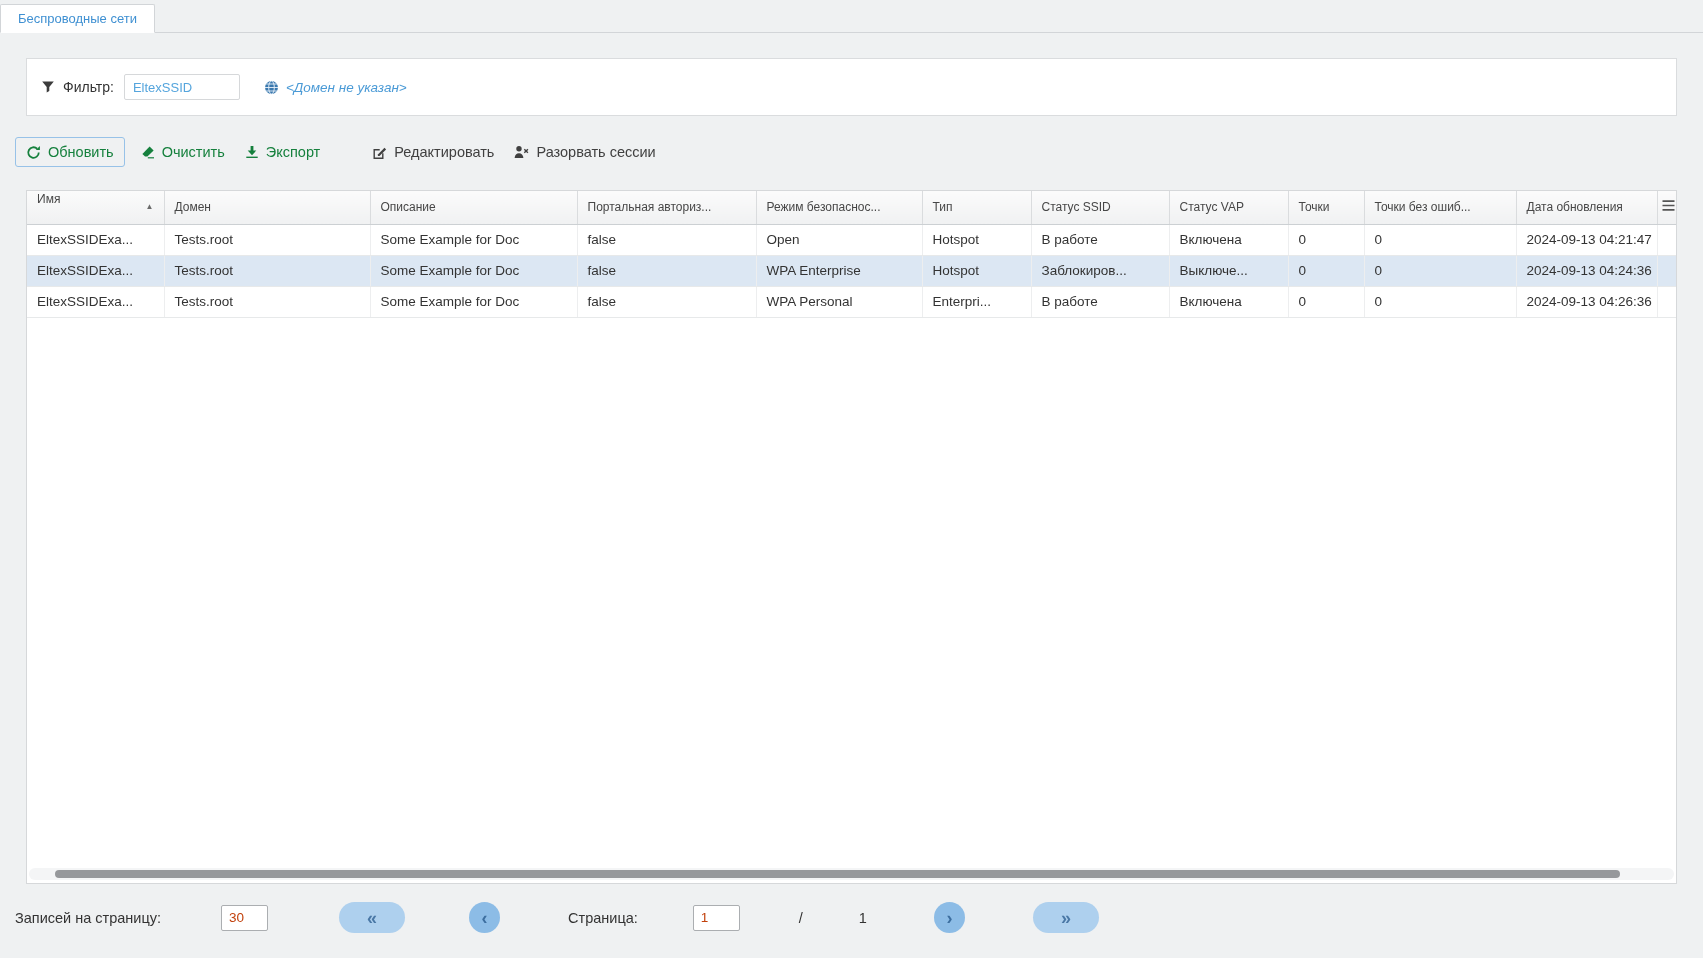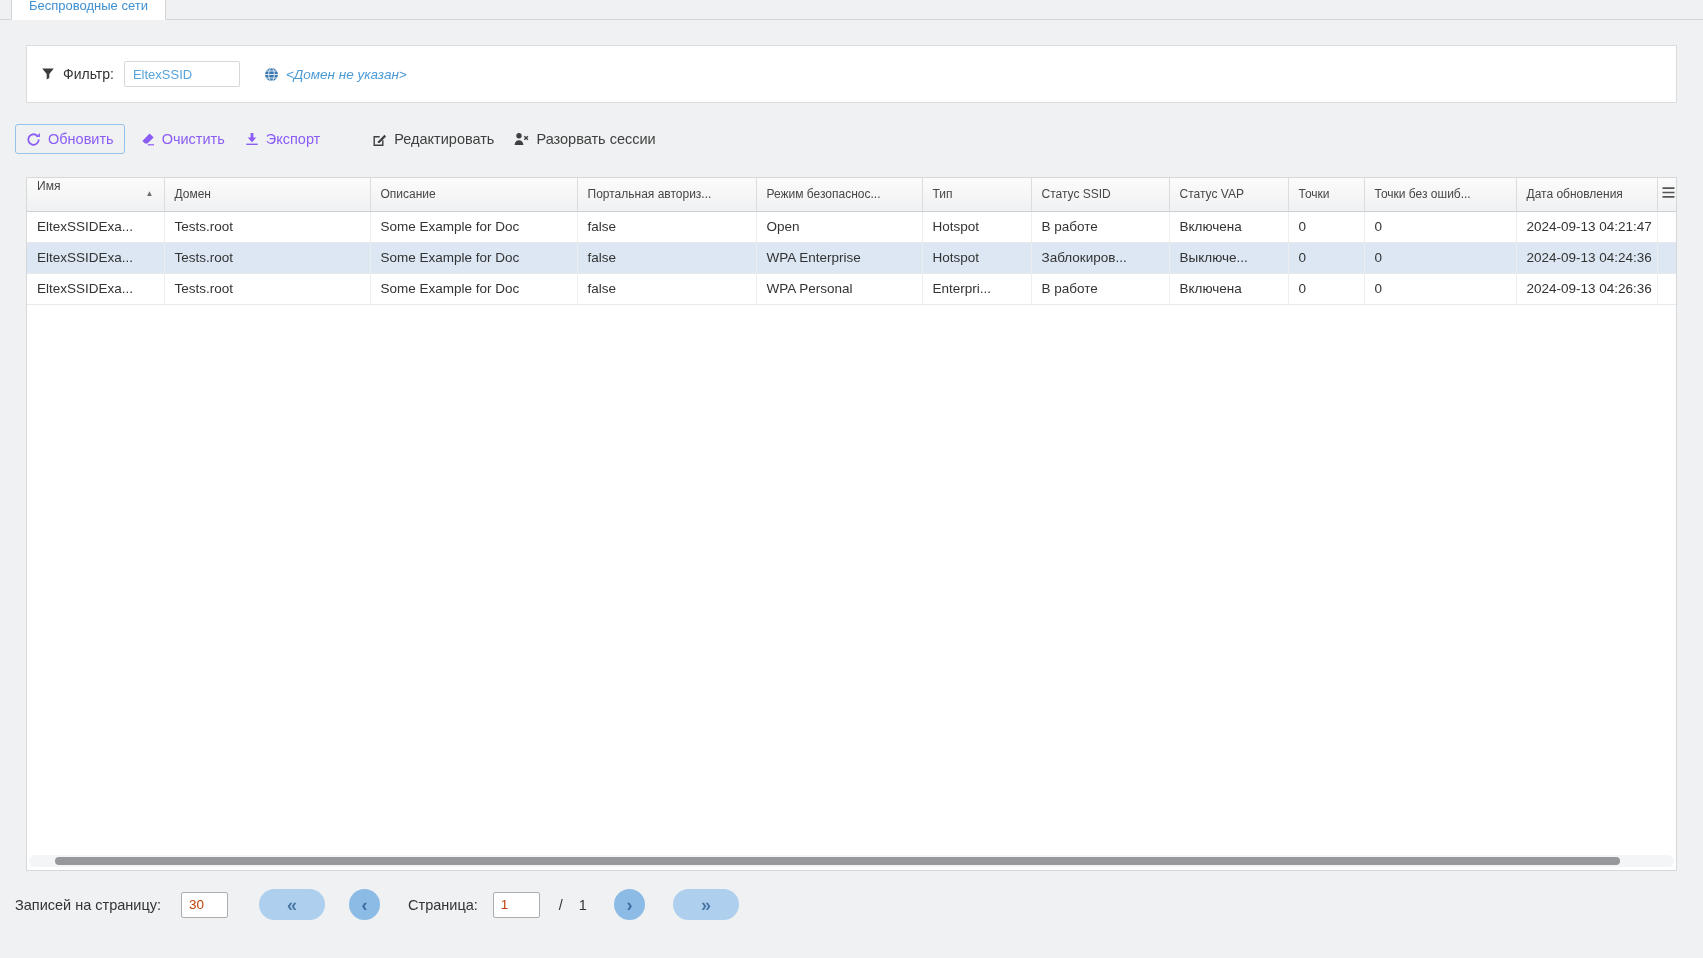--- a/index.html
+++ b/index.html
@@ -6,21 +6,21 @@
   html,body { margin:0; padding:0; }
   body {
     background:#eff1f2;
     font-family:"Liberation Sans", sans-serif;
     color:#333;
     width:1703px; height:958px;
     overflow:hidden;
   }
 
   
-  .tabbar { padding-left:11px; border-bottom:1px solid #d2d5d8; height:20px; display:flex; align-items:flex-end; }
+  .tabbar { border-bottom:1px solid #d2d5d8; height:33px; display:flex; align-items:flex-end; }
   .tab {
     background:#fff; border:1px solid #d2d5d8; border-bottom:1px solid #fff;
     color:#3f90d2; font-size:13px; padding:6px 17px 6px; margin-bottom:-1px;
     border-radius:2px 2px 0 0; cursor:pointer; white-space:nowrap;
   }
 
   
   .filter {
     margin:25px 26px 0; background:#fff; border:1px solid #dadcde;
     height:58px; display:flex; align-items:center; padding:18px 14px;
@@ -30,21 +30,21 @@
   .filter-input {
     width:116px; height:26px; border:1px solid #d6d8da; border-radius:2px;
     padding:0 8px; font-size:13px; color:#55a5dd; font-family:inherit; outline:none; background:#fff;
   }
   .domain { display:flex; align-items:center; margin-left:16px; gap:7px; cursor:pointer; background:none; border:none; padding:4px 8px; font-family:inherit;font-style:italic; }
   .domain-label { color:#4a9ad6; font-size:13.5px; white-space:nowrap; }
 
   
   .toolbar { margin:20px 0 0 15px; display:flex; align-items:center; height:32px; }
   .btn {
-    display:inline-flex; align-items:center; gap:7px; color:#8b5cf6; font-size:14.5px;
+    display:inline-flex; align-items:center; gap:7px; color:#15803d; font-size:14.5px;
     cursor:pointer; background:none; border:none; font-family:inherit; padding:0; white-space:nowrap;
   }
   .btn svg { display:block; }
   .btn-refresh { border:1px solid #97c2e8; border-radius:3px; padding:6px 10px; }
   .btn-clear { margin-left:16px; }
   .btn-export { margin-left:20px; }
   .btn-edit { margin-left:52px; }
   .btn-terminate { margin-left:20px; }
   .btn.disabled { color:#404040; cursor:default; }
 
@@ -68,21 +68,21 @@
   td:last-child { border-right:none; }
   tr.selected td { background:#dce7f3; }
   .sort-arrow { float:right; font-size:8px; color:#6b6b6b; line-height:30px; margin-left:4px; }
   .th-menu { text-align:center; padding:0 3px; }
 
   
   .htrack { position:absolute; left:2px; right:2px; bottom:3px; height:12px; background:#f4f5f6; border-radius:6px; }
   .hthumb { position:absolute; left:26px; top:2px; height:8px; width:calc(100% - 80px); background:#96989b; border-radius:4px; cursor:pointer; }
 
   
-  .pager { display:flex; align-items:center; margin:18px 0 0 15px; font-size:14.5px; color:#333; }
+  .pager { display:flex; align-items:center; margin:18px 0 0 15px; font-size:14.5px; color:#333;gap:40px; }
   .pg-input {
     height:26px; width:47px; border:1px solid #abaeb1; border-radius:2px;
     padding:0 7px; font-size:13.5px; font-family:inherit; color:#c2410c; outline:none; background:#fff;
   }
   .per-page-input { margin-left:20px; }
   .pg-btn {
     border:none; cursor:pointer; display:flex; align-items:center; justify-content:center;
     font-family:inherit; font-weight:bold; line-height:1; padding:0;
   }
   .pg-first { margin-left:31px; width:66px; height:31px; border-radius:16px; background:#aed0ee; color:#4a78a6; font-size:18px; }

